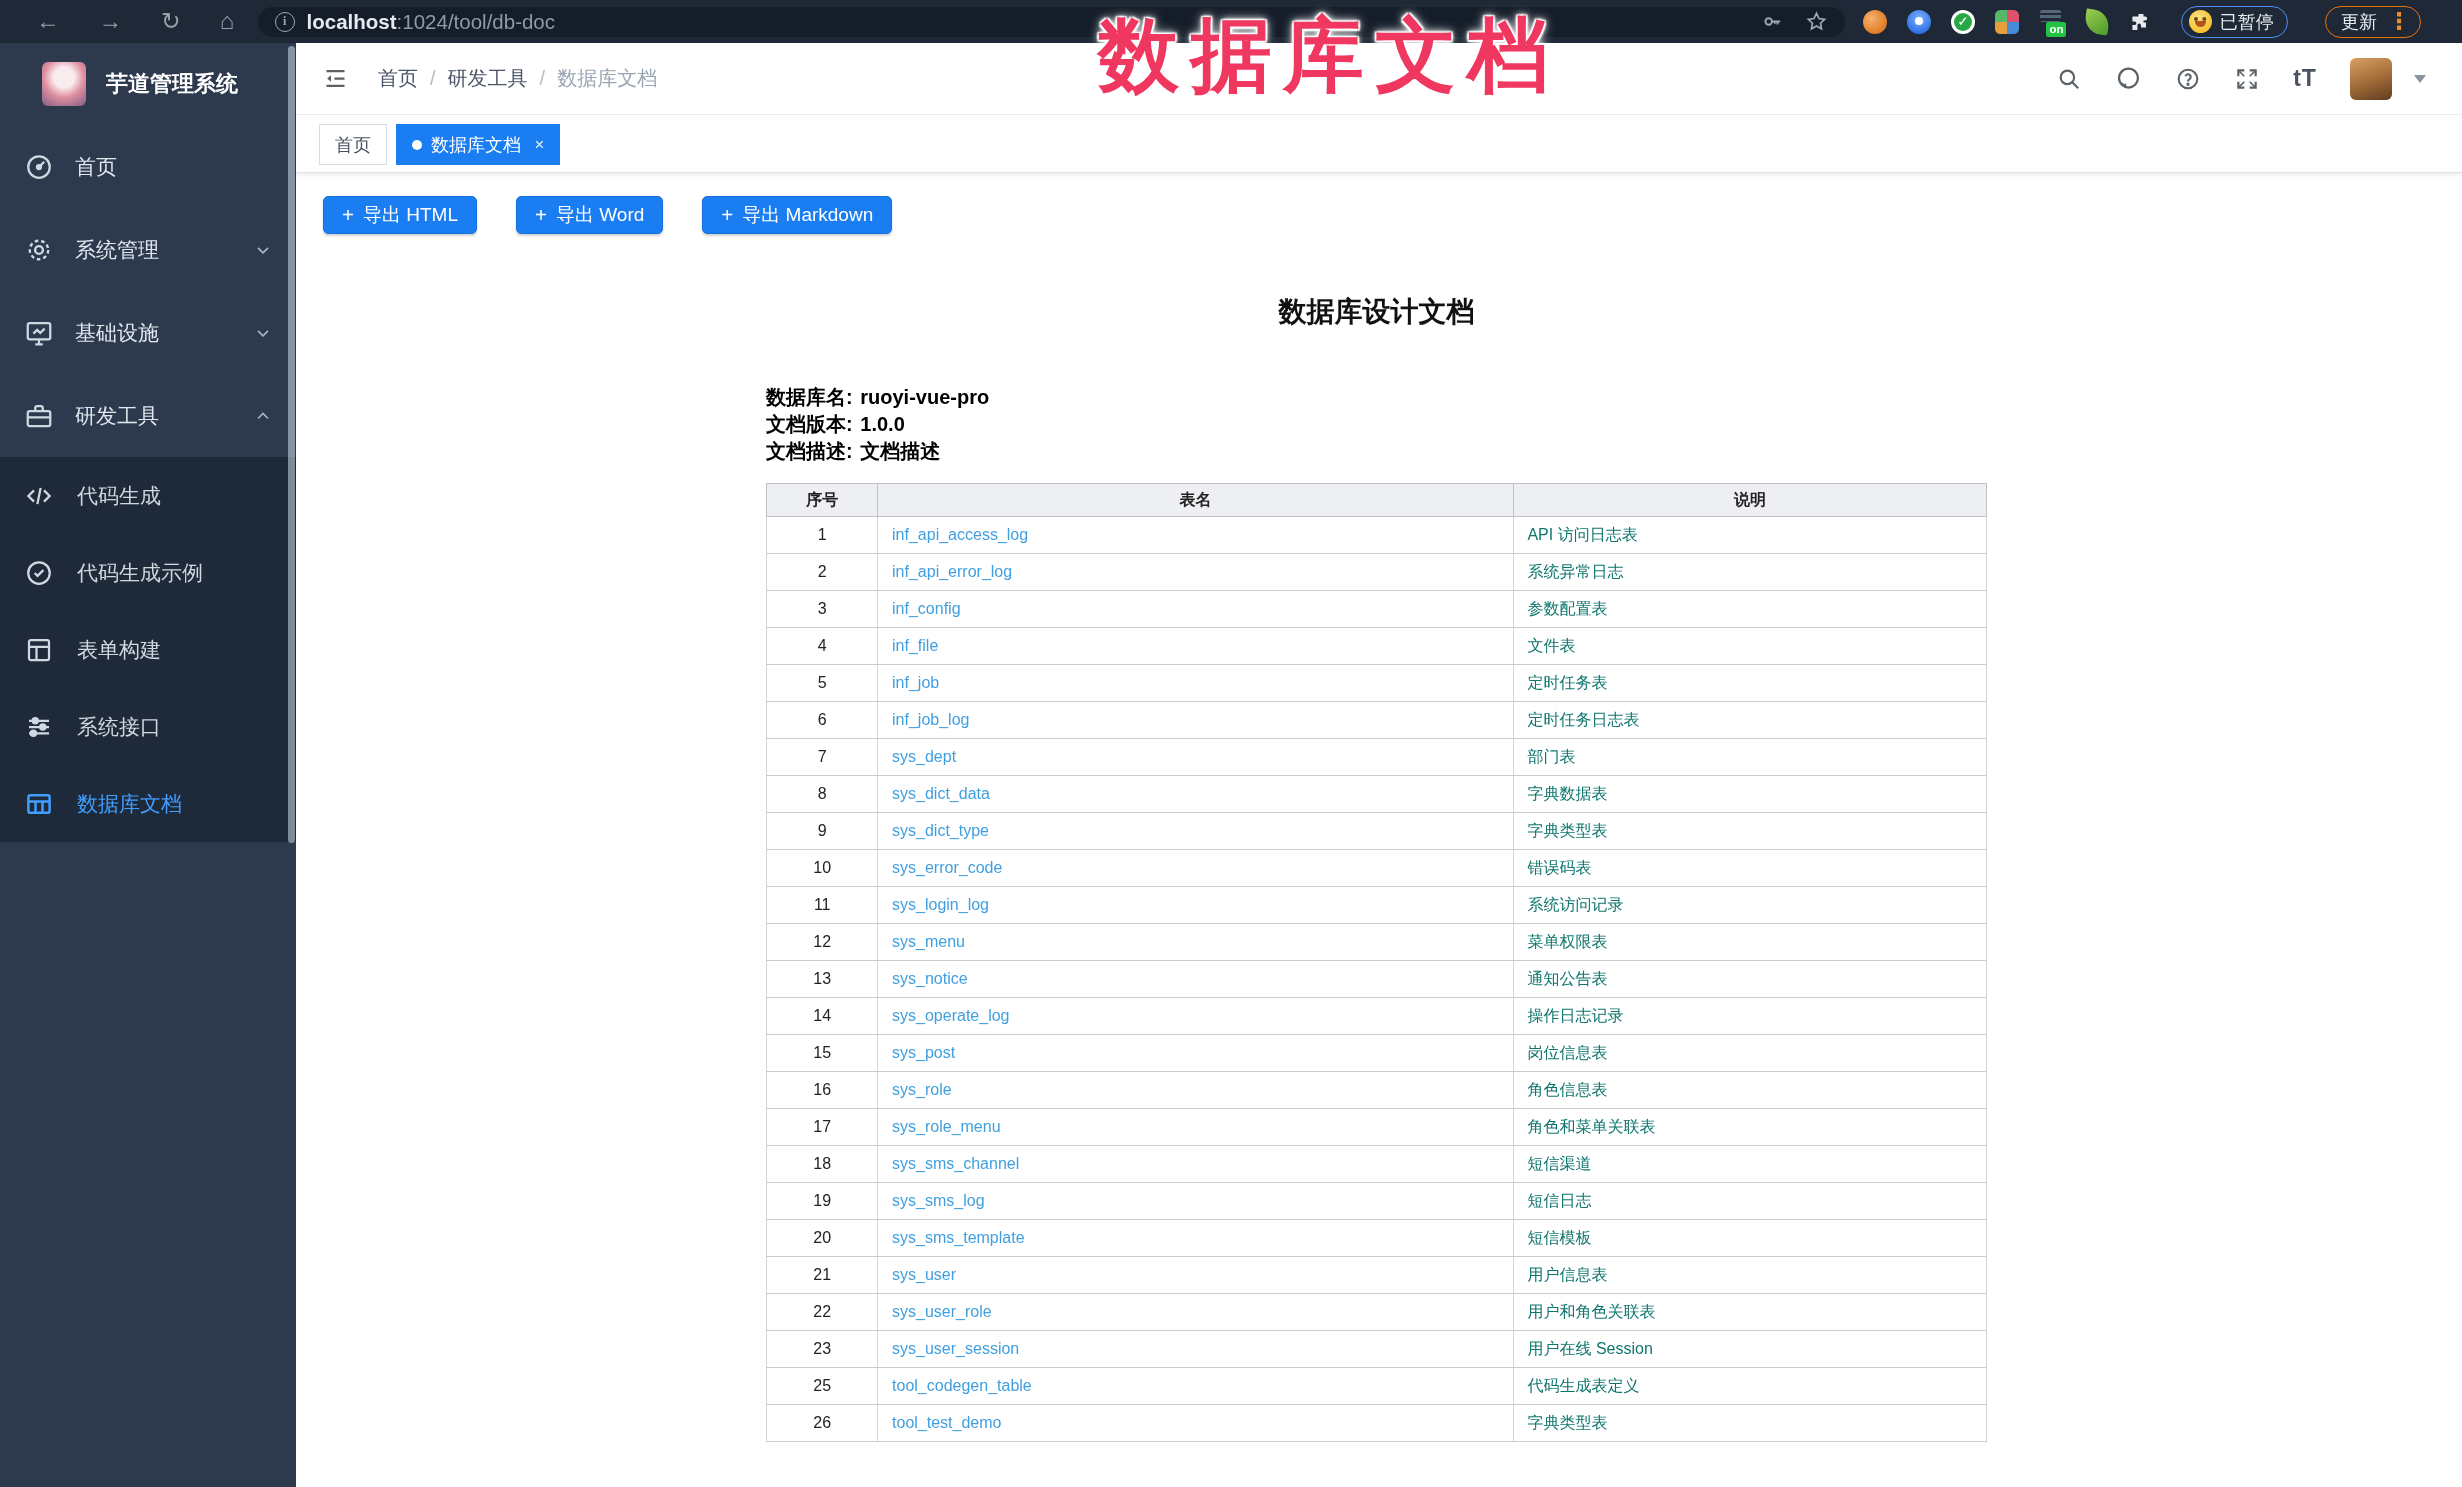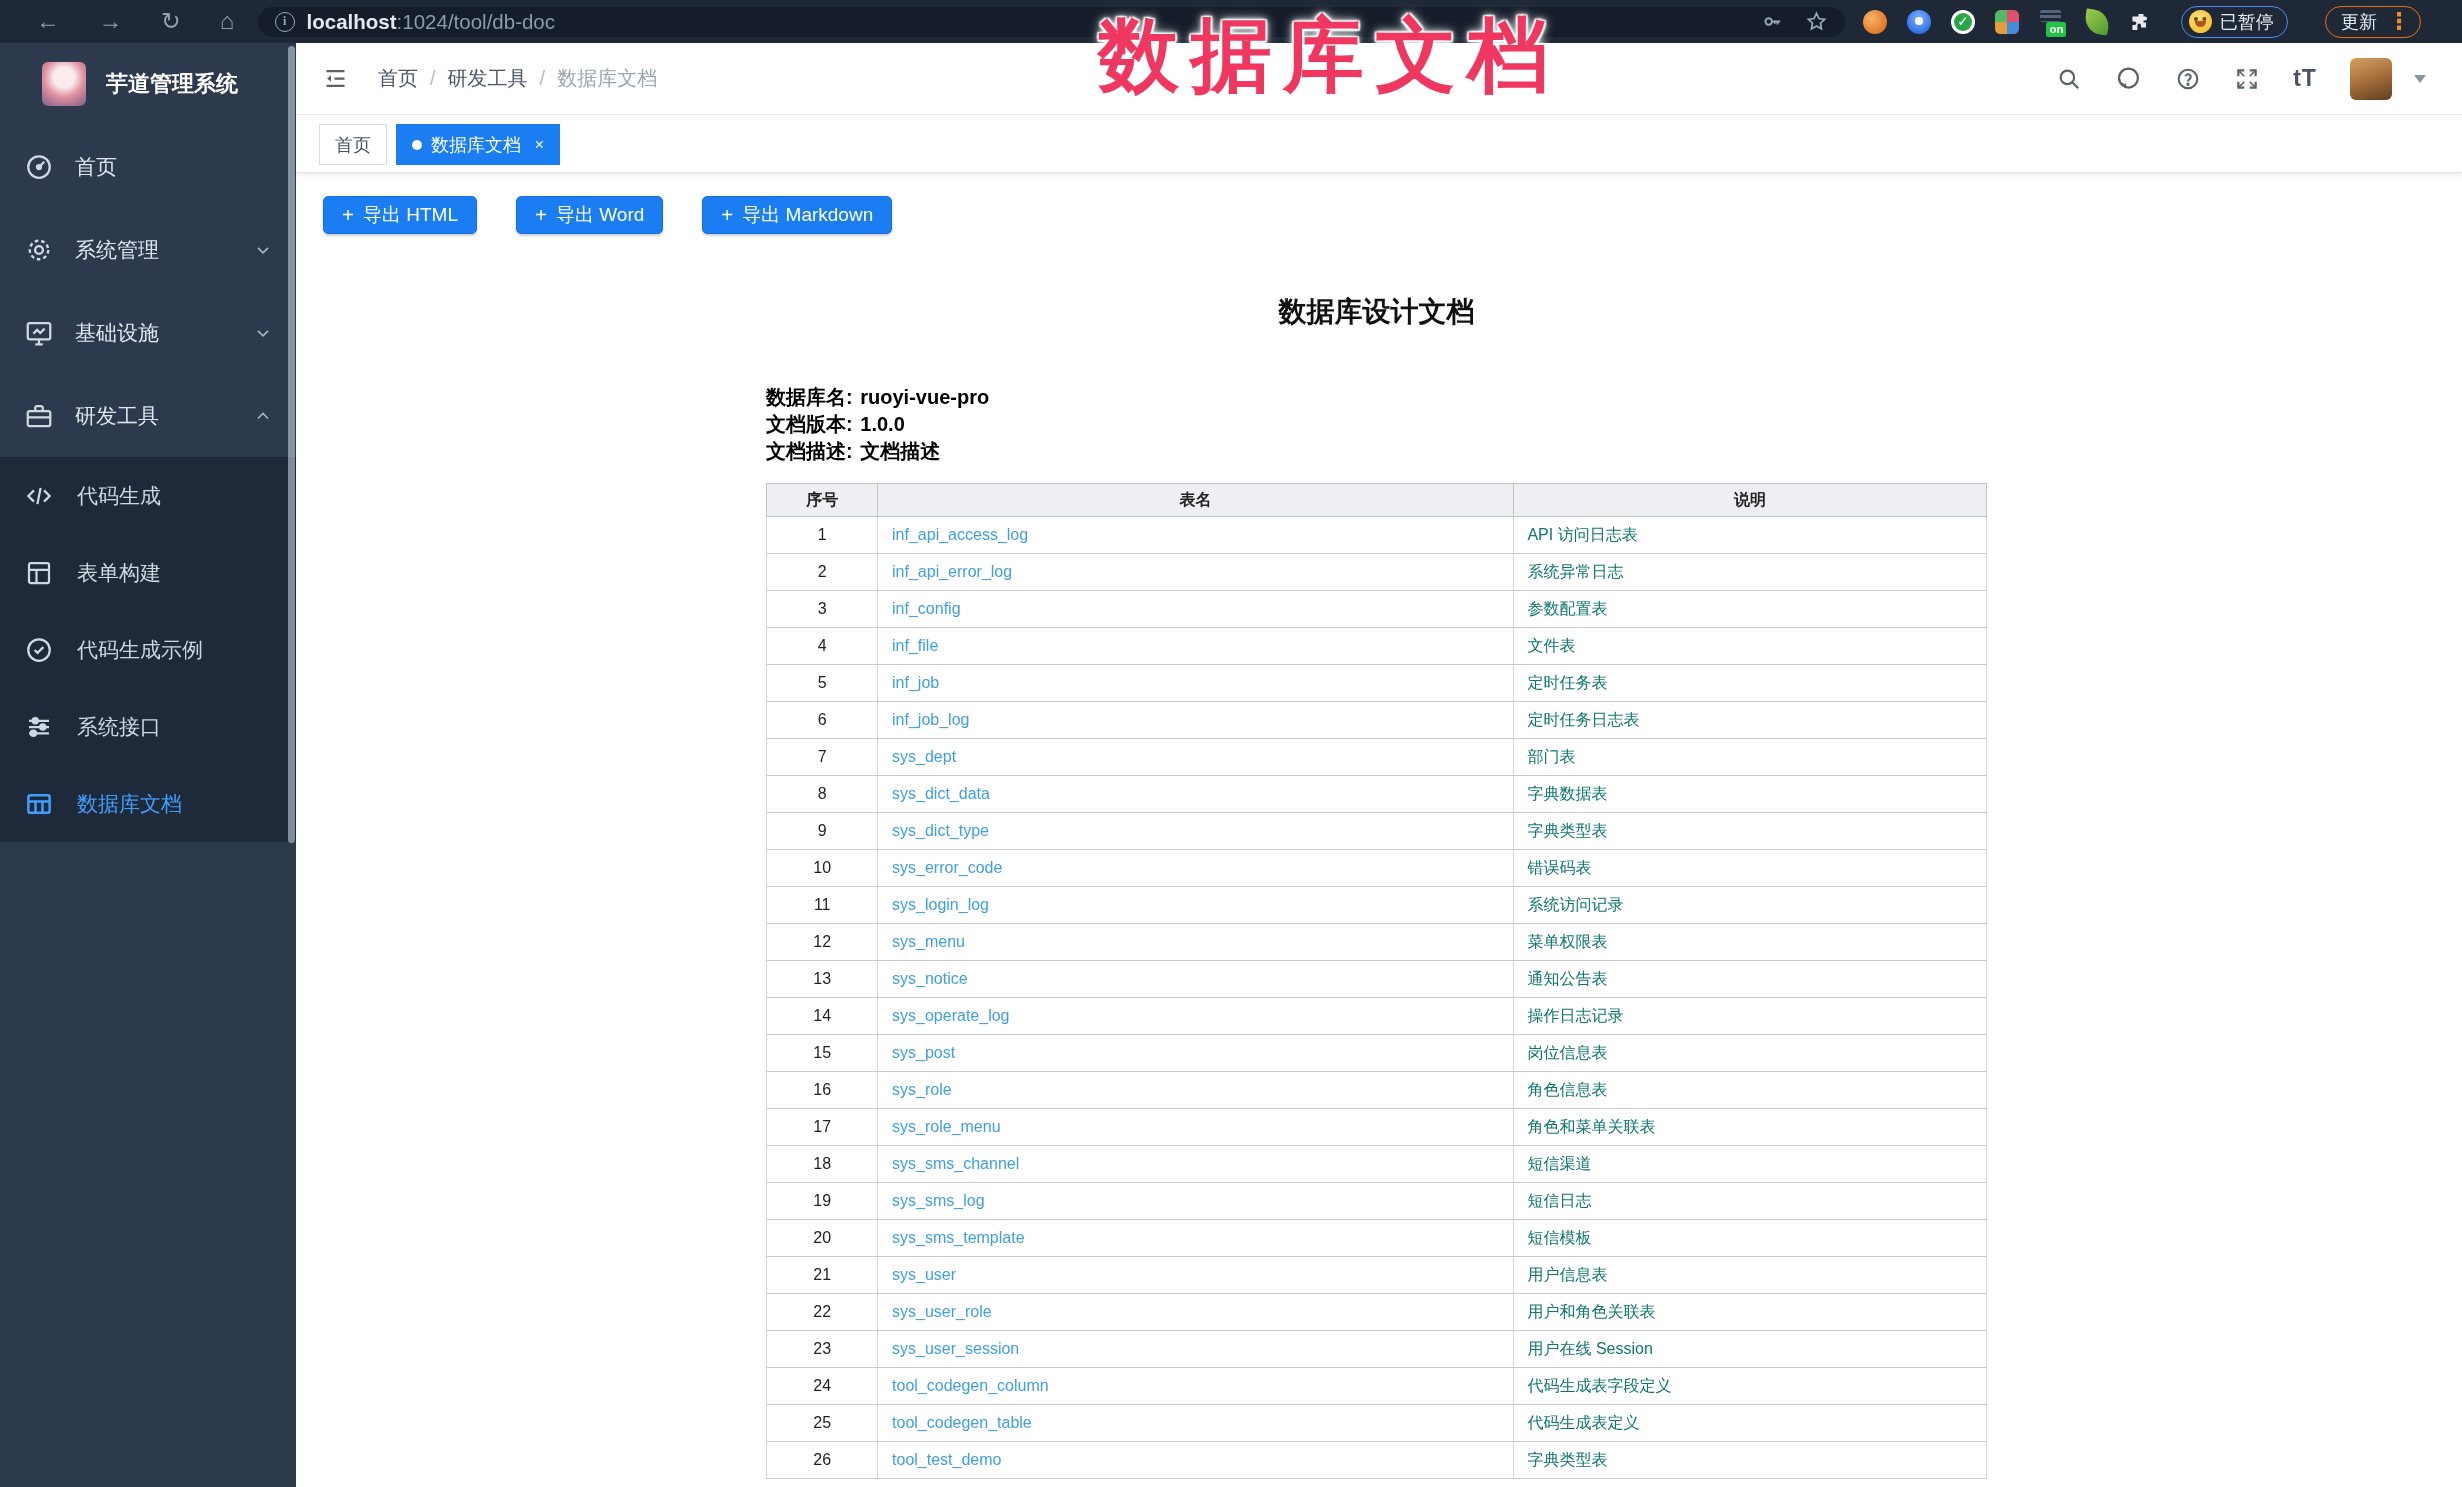--- a/index.html
+++ b/index.html
@@ -218,31 +218,31 @@
 
     <div class="submenu">
       <div class="menu-item">
         <svg class="mi-icon" viewBox="0 0 24 24" fill="none" stroke="currentColor" stroke-width="1.8">
           <path d="M8 7.5L3.5 12 8 16.5M16 7.5l4.5 4.5L16 16.5M13.3 5.5l-2.6 13"></path>
         </svg>
         <span class="mi-label">代码生成</span>
       </div>
       <div class="menu-item">
         <svg class="mi-icon" viewBox="0 0 24 24" fill="none" stroke="currentColor" stroke-width="1.8">
+          <circle cx="12" cy="12" r="8.6"></circle>
+            <path d="M8.5 12l2.3 2.3 4.7-4.6"></path>
+        </svg>
+        <span class="mi-label">代码生成示例</span>
+      </div>
+      <div class="menu-item">
+        <svg class="mi-icon" viewBox="0 0 24 24" fill="none" stroke="currentColor" stroke-width="1.8">
           <rect x="4" y="4" width="16" height="16" rx="1.5"></rect>
             <path d="M4 9.5h16M10 9.5V20"></path>
         </svg>
         <span class="mi-label">表单构建</span>
-      </div>
-      <div class="menu-item">
-        <svg class="mi-icon" viewBox="0 0 24 24" fill="none" stroke="currentColor" stroke-width="1.8">
-          <circle cx="12" cy="12" r="8.6"></circle>
-            <path d="M8.5 12l2.3 2.3 4.7-4.6"></path>
-        </svg>
-        <span class="mi-label">代码生成示例</span>
       </div>
       <div class="menu-item">
         <svg class="mi-icon" viewBox="0 0 24 24" fill="none" stroke="currentColor" stroke-width="1.8">
           <path d="M4 7h16M4 12h16M4 17h16"></path>
           <circle cx="9" cy="7" r="2.1" fill="currentColor"></circle>
             <circle cx="15" cy="12" r="2.1" fill="currentColor"></circle>
             <circle cx="7.5" cy="17" r="2.1" fill="currentColor"></circle>
         </svg>
         <span class="mi-label">系统接口</span>
       </div>
@@ -454,25 +454,20 @@
                 <td class="c-num">22</td>
                 <td class="c-name"><a class="tbl-link">sys_user_role</a></td>
                 <td class="c-desc">用户和角色关联表</td>
               </tr>
               <tr>
                 <td class="c-num">23</td>
                 <td class="c-name"><a class="tbl-link">sys_user_session</a></td>
                 <td class="c-desc">用户在线 Session</td>
               </tr>
               <tr>
-                <td class="c-num">24</td>
-                <td class="c-name"><a class="tbl-link">tool_codegen_column</a></td>
-                <td class="c-desc">代码生成表字段定义</td>
-              </tr>
-              <tr>
                 <td class="c-num">25</td>
                 <td class="c-name"><a class="tbl-link">tool_codegen_table</a></td>
                 <td class="c-desc">代码生成表定义</td>
               </tr>
               <tr>
                 <td class="c-num">26</td>
                 <td class="c-name"><a class="tbl-link">tool_test_demo</a></td>
                 <td class="c-desc">字典类型表</td>
               </tr>
             </tbody>

